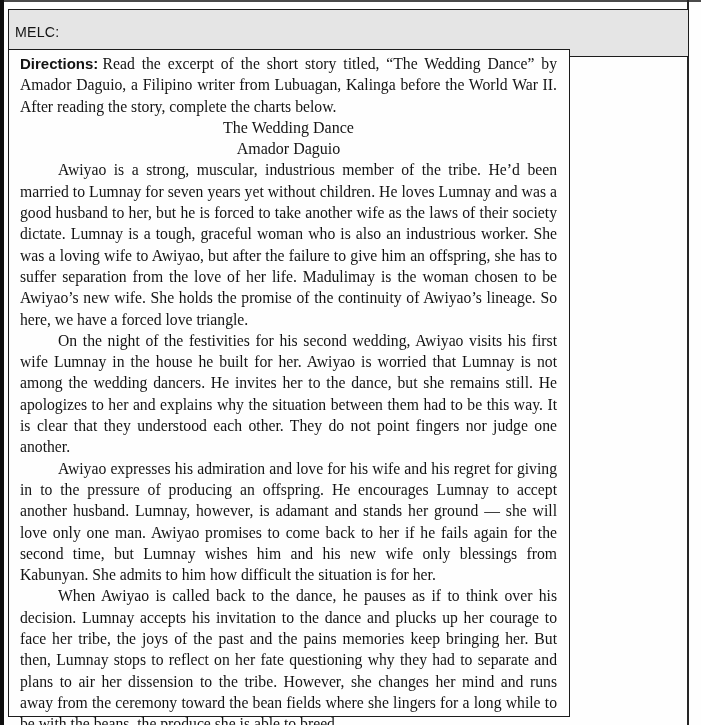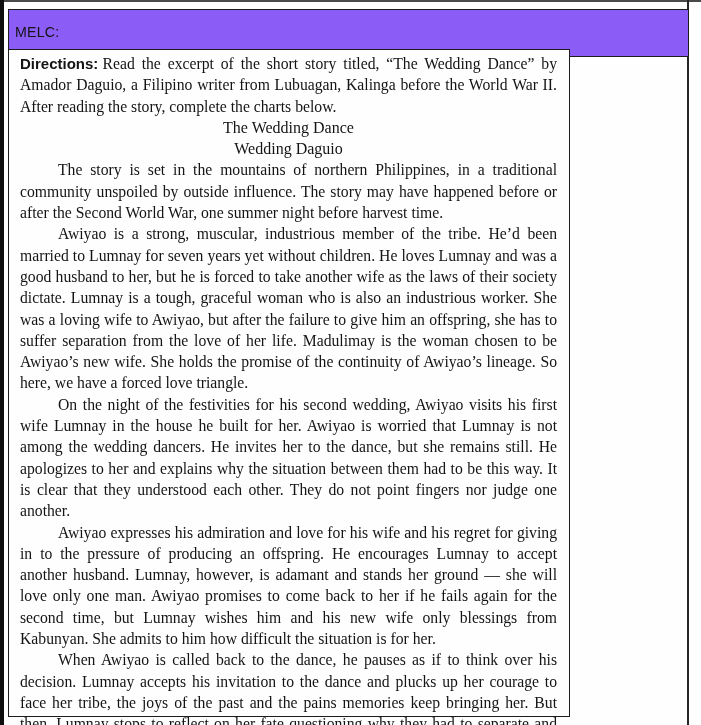--- a/index.html
+++ b/index.html
@@ -20,21 +20,21 @@
     position:absolute; left:0; top:0; width:100%; height:2px;
     background:#4a4a4a;
   }
   .right-edge-line {
     position:absolute; left:687px; top:0; width:2px; height:100%;
     background:#262626;
   }
   .melc-box {
     position:absolute; left:8px; top:9px; width:681px; height:48px;
     border:1.6px solid #1c1c1c;
-    background:#8b5cf6;
+    background:#e5e5e5;
     display:flex; align-items:center;
     padding:0 8px 2px 6px;
     font-size:15.2px;
   }
   .melc-label {
     font-family:"Liberation Sans","DejaVu Sans",sans-serif;
     font-size:14.2px;
     margin-right:0.3em;
     letter-spacing:0.2px;
   }
@@ -74,21 +74,20 @@
 
   <div class="melc-box">
     <span class="melc-label">MELC:</span>
   </div>
 
   <div class="main-box">
     <p class="directions-paragraph">
       <span class="directions-label">Directions:</span><span>Read the excerpt of the short story titled, “The Wedding Dance” by Amador Daguio, a Filipino writer from Lubuagan, Kalinga before the World War II. After reading the story, complete the charts below.</span>
     </p>
     <p class="story-title">The Wedding Dance</p>
-    <p class="story-author">Wedding Daguio</p>
-    <p class="story-paragraph">The story is set in the mountains of northern Philippines, in a traditional community unspoiled by outside influence. The story may have happened before or after the Second World War, one summer night before harvest time.</p>
+    <p class="story-author">Amador Daguio</p>
     <p class="story-paragraph">Awiyao is a strong, muscular, industrious member of the tribe. He’d been married to Lumnay for seven years yet without children. He loves Lumnay and was a good husband to her, but he is forced to take another wife as the laws of their society dictate. Lumnay is a tough, graceful woman who is also an industrious worker. She was a loving wife to Awiyao, but after the failure to give him an offspring, she has to suffer separation from the love of her life. Madulimay is the woman chosen to be Awiyao’s new wife. She holds the promise of the continuity of Awiyao’s lineage. So here, we have a forced love triangle.</p>
     <p class="story-paragraph">On the night of the festivities for his second wedding, Awiyao visits his first wife Lumnay in the house he built for her. Awiyao is worried that Lumnay is not among the wedding dancers. He invites her to the dance, but she remains still. He apologizes to her and explains why the situation between them had to be this way. It is clear that they understood each other. They do not point fingers nor judge one another.</p>
     <p class="story-paragraph">Awiyao expresses his admiration and love for his wife and his regret for giving in to the pressure of producing an offspring. He encourages Lumnay to accept another husband. Lumnay, however, is adamant and stands her ground — she will love only one man. Awiyao promises to come back to her if he fails again for the second time, but Lumnay wishes him and his new wife only blessings from Kabunyan. She admits to him how difficult the situation is for her.</p>
     <p class="story-paragraph">When Awiyao is called back to the dance, he pauses as if to think over his decision. Lumnay accepts his invitation to the dance and plucks up her courage to face her tribe, the joys of the past and the pains memories keep bringing her. But then, Lumnay stops to reflect on her fate questioning why they had to separate and plans to air her dissension to the tribe. However, she changes her mind and runs away from the ceremony toward the bean fields where she lingers for a long while to be with the beans, the produce she is able to breed.</p>
   </div>
 
 </div>
 
 </body></html>

